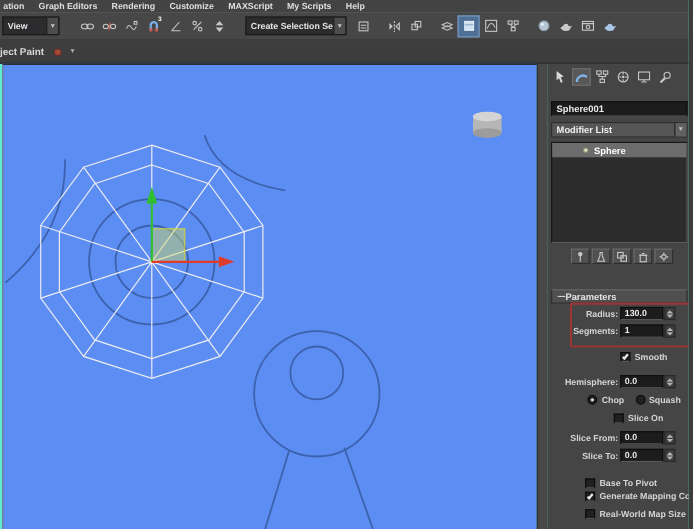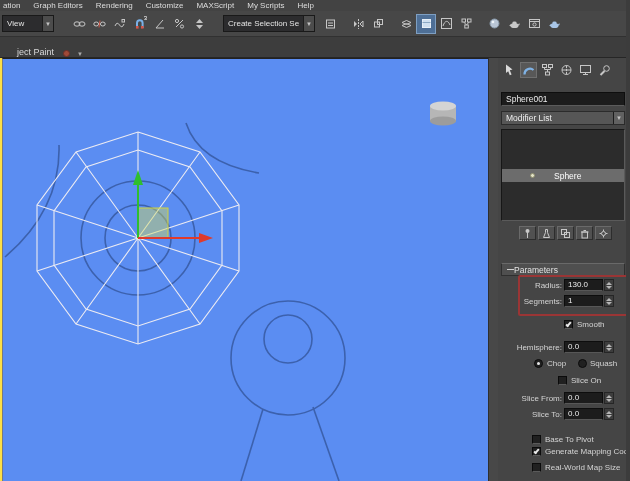--- a/index.html
+++ b/index.html
@@ -1,18 +1,18 @@
 <!DOCTYPE html>
 <html><head>
 <meta charset="utf-8">
 <style>
   * { box-sizing: border-box; margin: 0; padding: 0; }
   html,body { width:630px; height:481px; }
   body { font-family:"Liberation Sans","DejaVu Sans",sans-serif; background:#3c3c3c; overflow:hidden; }
-  .screen { position:relative; width:626px; height:481px; background:#fde047; overflow:hidden; }
+  .screen { position:relative; width:626px; height:481px; background:#5eead4; overflow:hidden;font-weight:bold; }
 
   
   .menubar { position:absolute; top:0; left:0; width:630px; height:11px; background:#434343;
              display:flex; align-items:center; gap:13px; padding-left:3px; font-size:8px; color:#dedede; }
   .menu-item { white-space:nowrap; }
 
   
   .toolbar { position:absolute; top:11px; left:0; width:630px; height:26px; background:#474747;
              border-bottom:1px solid #313131; display:flex; align-items:center; padding-left:2px; }
   .dropdown { height:17px; background:#2c2c2e; border:1px solid #191919; color:#e4e4e4; font-size:8px;
@@ -23,21 +23,21 @@
   .dd-caret { font-size:6px; color:#c2c2c2; background:#4c4c4c; border-left:1px solid #1c1c1c;
               width:11px; height:15px; display:flex; align-items:center; justify-content:center; flex:none; }
   .tbtn { width:20px; height:20px; display:flex; align-items:center; justify-content:center;
           position:relative; border:1px solid transparent; flex:none; }
   .tbtn.active { background:#4e6f96; border:1px solid #7e9fc2; }
   .tb-gap { width:8px; flex:none; }
   .snap-badge { position:absolute; right:1px; top:0; font-size:6px; color:#ffffff; }
 
   
   .ribbonbar { position:absolute; top:37px; left:0; width:630px; height:21px; background:#3d3d3d;
-               border-bottom:1px solid #262626; display:flex; align-items:flex-end; padding-left:17px;
+               border-bottom:1px solid #262626; display:flex; align-items:center; padding-left:0;
                font-size:9px; color:#d8d8d8; }
   .ribbon-dot { width:7px; height:7px; border-radius:50%; background:#a04a38; border:1px solid #6e2e26; margin-left:9px; }
   .ribbon-caret { font-size:6px; color:#ababab; margin-left:7px; }
 
   
   .viewport { position:absolute; top:58px; left:2px; width:486px; height:423px; background:#5b8df2;
               border-left:1px solid #7a7a7a; border-top:1px solid #222222; }
   .viewport svg { display:block; }
 
   
@@ -50,22 +50,22 @@
   .cp-tab.active { background:#585858; border:1px solid #6f6f6f; }
   .cp-name { position:absolute; top:34px; left:3px; width:124px; height:14px; background:#1c1c1c;
              border:1px solid #0e0e0e; border-bottom-color:#5b5b5b; color:#ececec; line-height:12px;
              padding-left:4px; font-size:8.5px; }
   .cp-modlist { position:absolute; top:53px; left:3px; width:124px; height:14px; background:#565656;
                 border:1px solid #2b2b2b; display:flex; align-items:center; justify-content:space-between;
                 padding-left:4px; font-size:8.5px; color:#efefef; }
   .cp-modlist .dd-caret { height:12px; background:#616161; }
   .cp-stack { position:absolute; top:71px; left:3px; width:124px; height:92px; background:#2c2c2c;
               border:1px solid #171717; border-right-color:#5a5a5a; border-bottom-color:#5a5a5a; }
-  .stack-row { height:13px; display:flex; align-items:center; gap:19px; padding-left:28px;
-               color:#ffffff; font-size:8.5px; background:#6c6c6c;margin-top:39px; }
+  .stack-row { height:13px; display:flex; align-items:center; gap:5px; padding-left:28px;
+               color:#ffffff; font-size:8.5px; background:#6c6c6c; }
   .bulb { width:5px; height:5px; border-radius:50%; background:#e2e2c8; border:1px solid #8f8f6f; flex:none; }
   .cp-stack-btns { position:absolute; top:168px; left:21px; display:flex; gap:2px; }
   .sbtn { width:17px; height:14px; background:#515151; border:1px solid #2d2d2d;
           border-top-color:#6a6a6a; border-left-color:#6a6a6a;
           display:flex; align-items:center; justify-content:center; }
 
   .rollout-header { position:absolute; top:205px; left:3px; width:124px; height:13px; background:#4f4f4f;
                     border:1px solid #2f2f2f; border-top-color:#696969; display:flex; align-items:center;
                     font-size:8.5px; color:#e2e2e2; }
   .rollout-minus { width:7px; border-top:1px solid #d0d0d0; margin-left:5px; }

